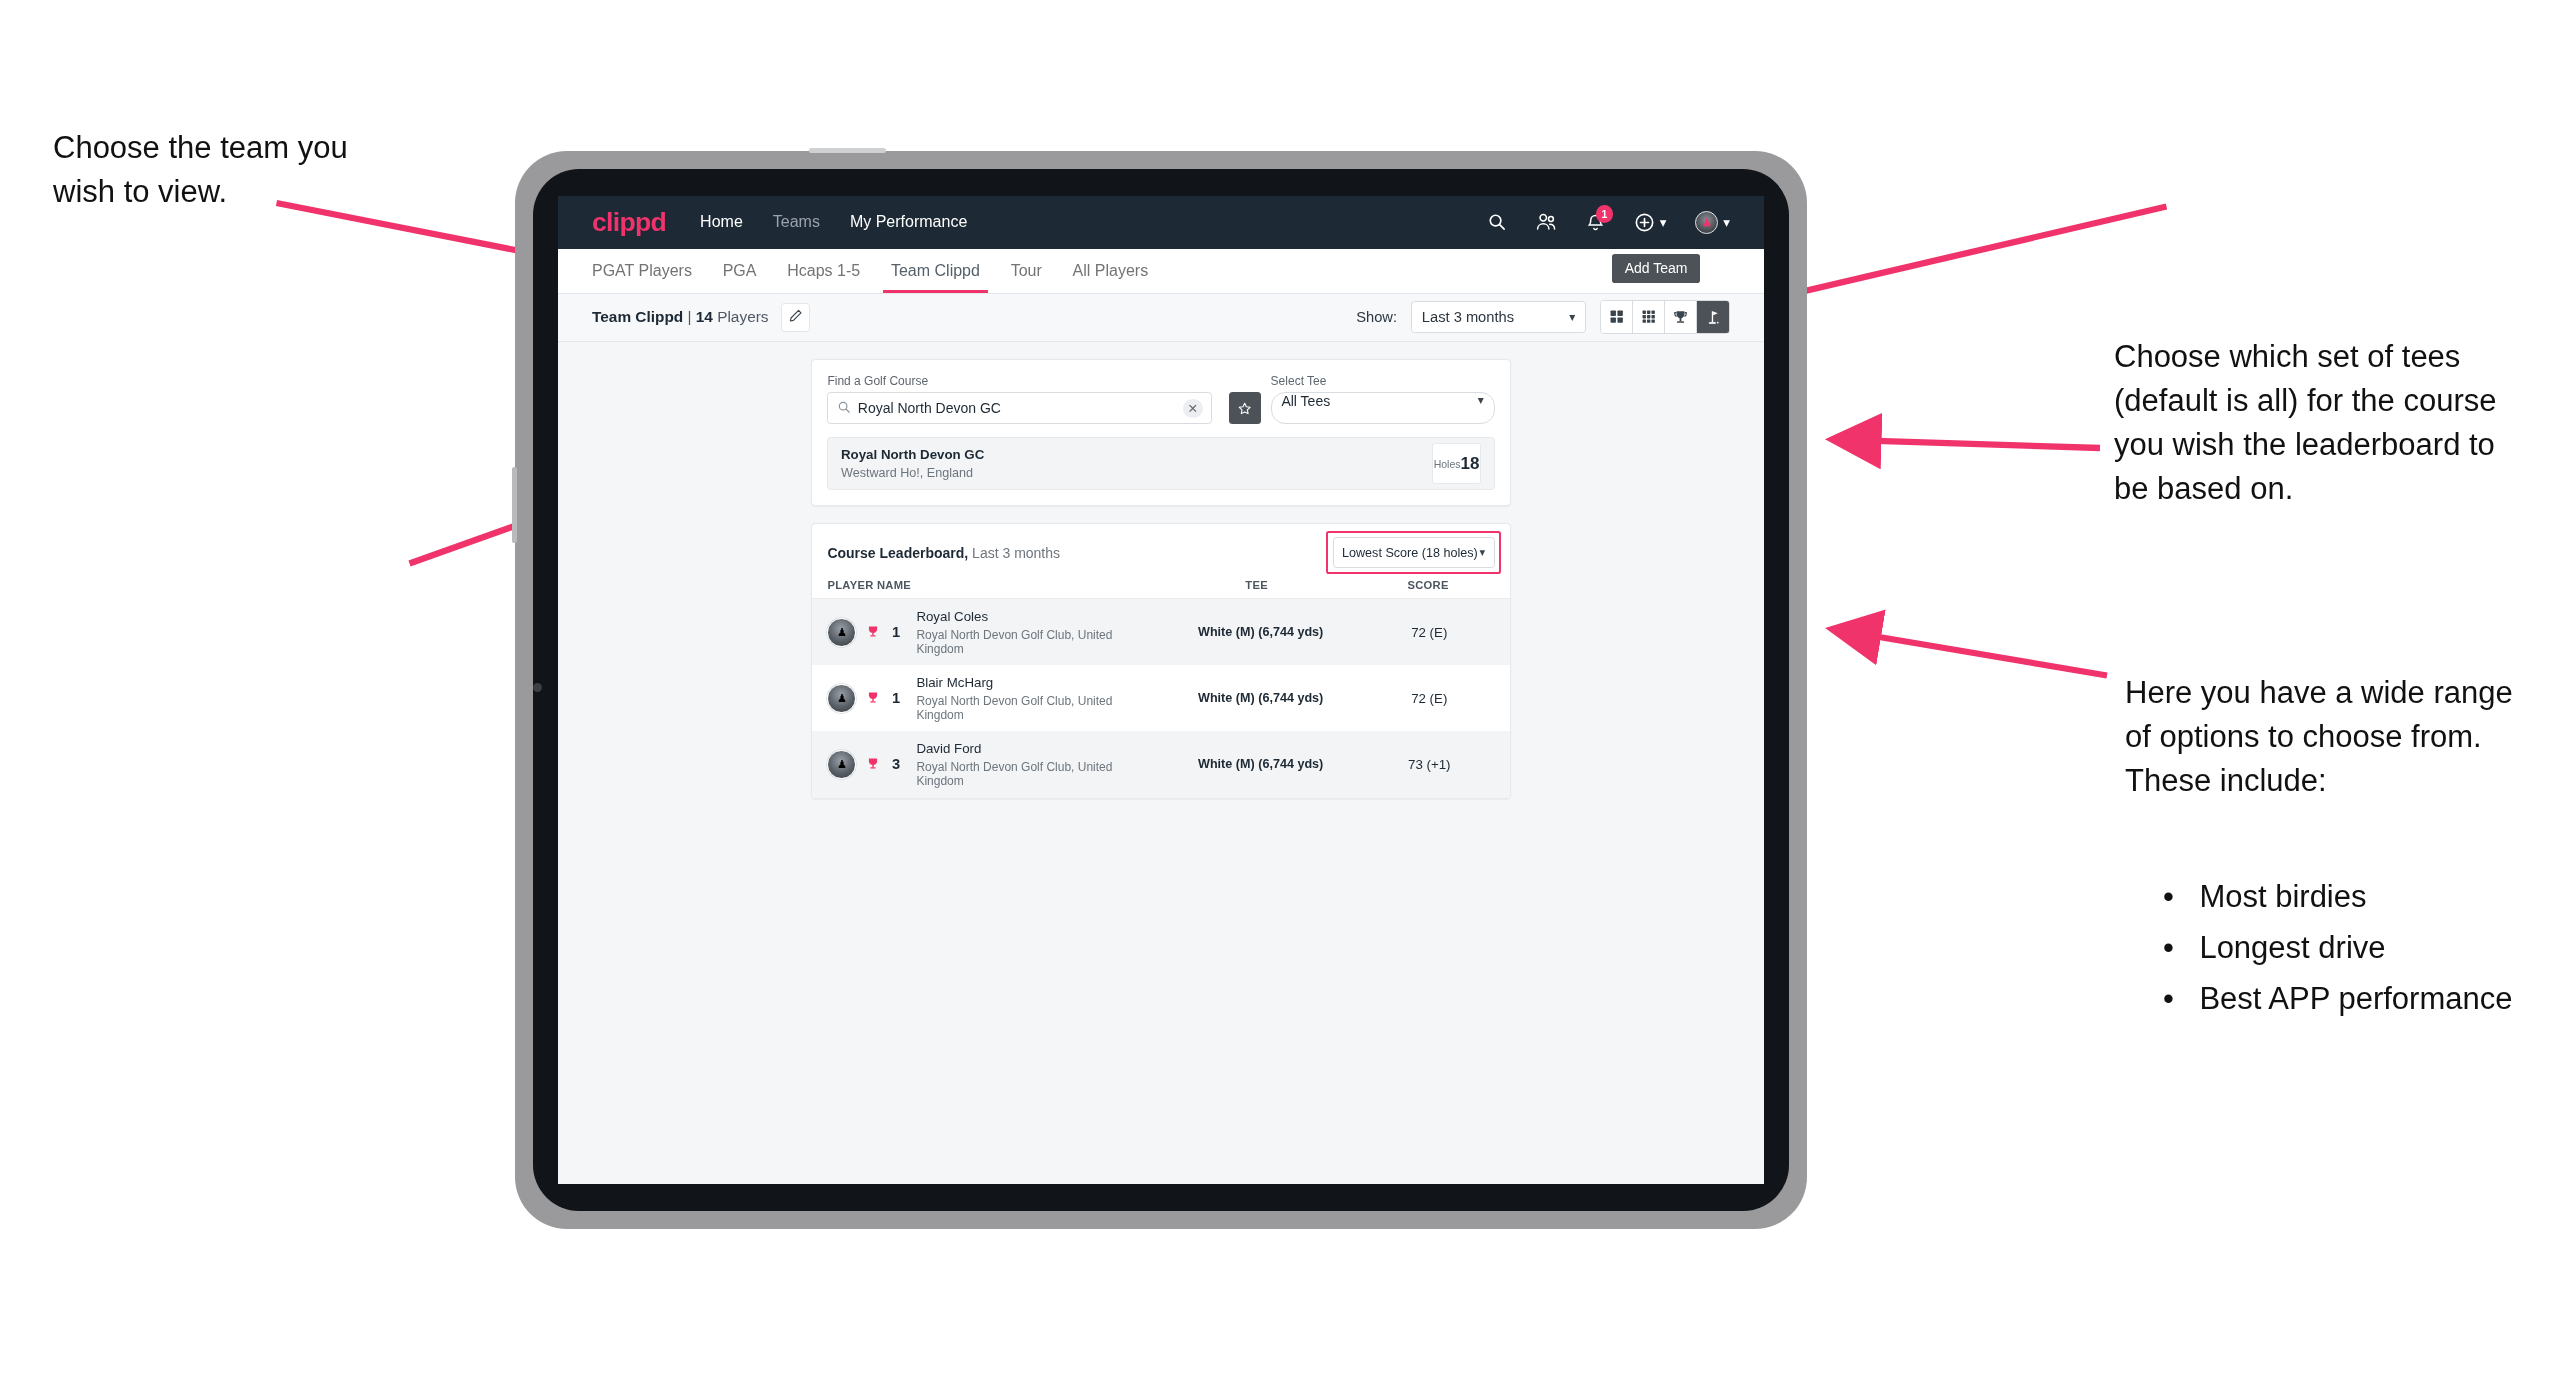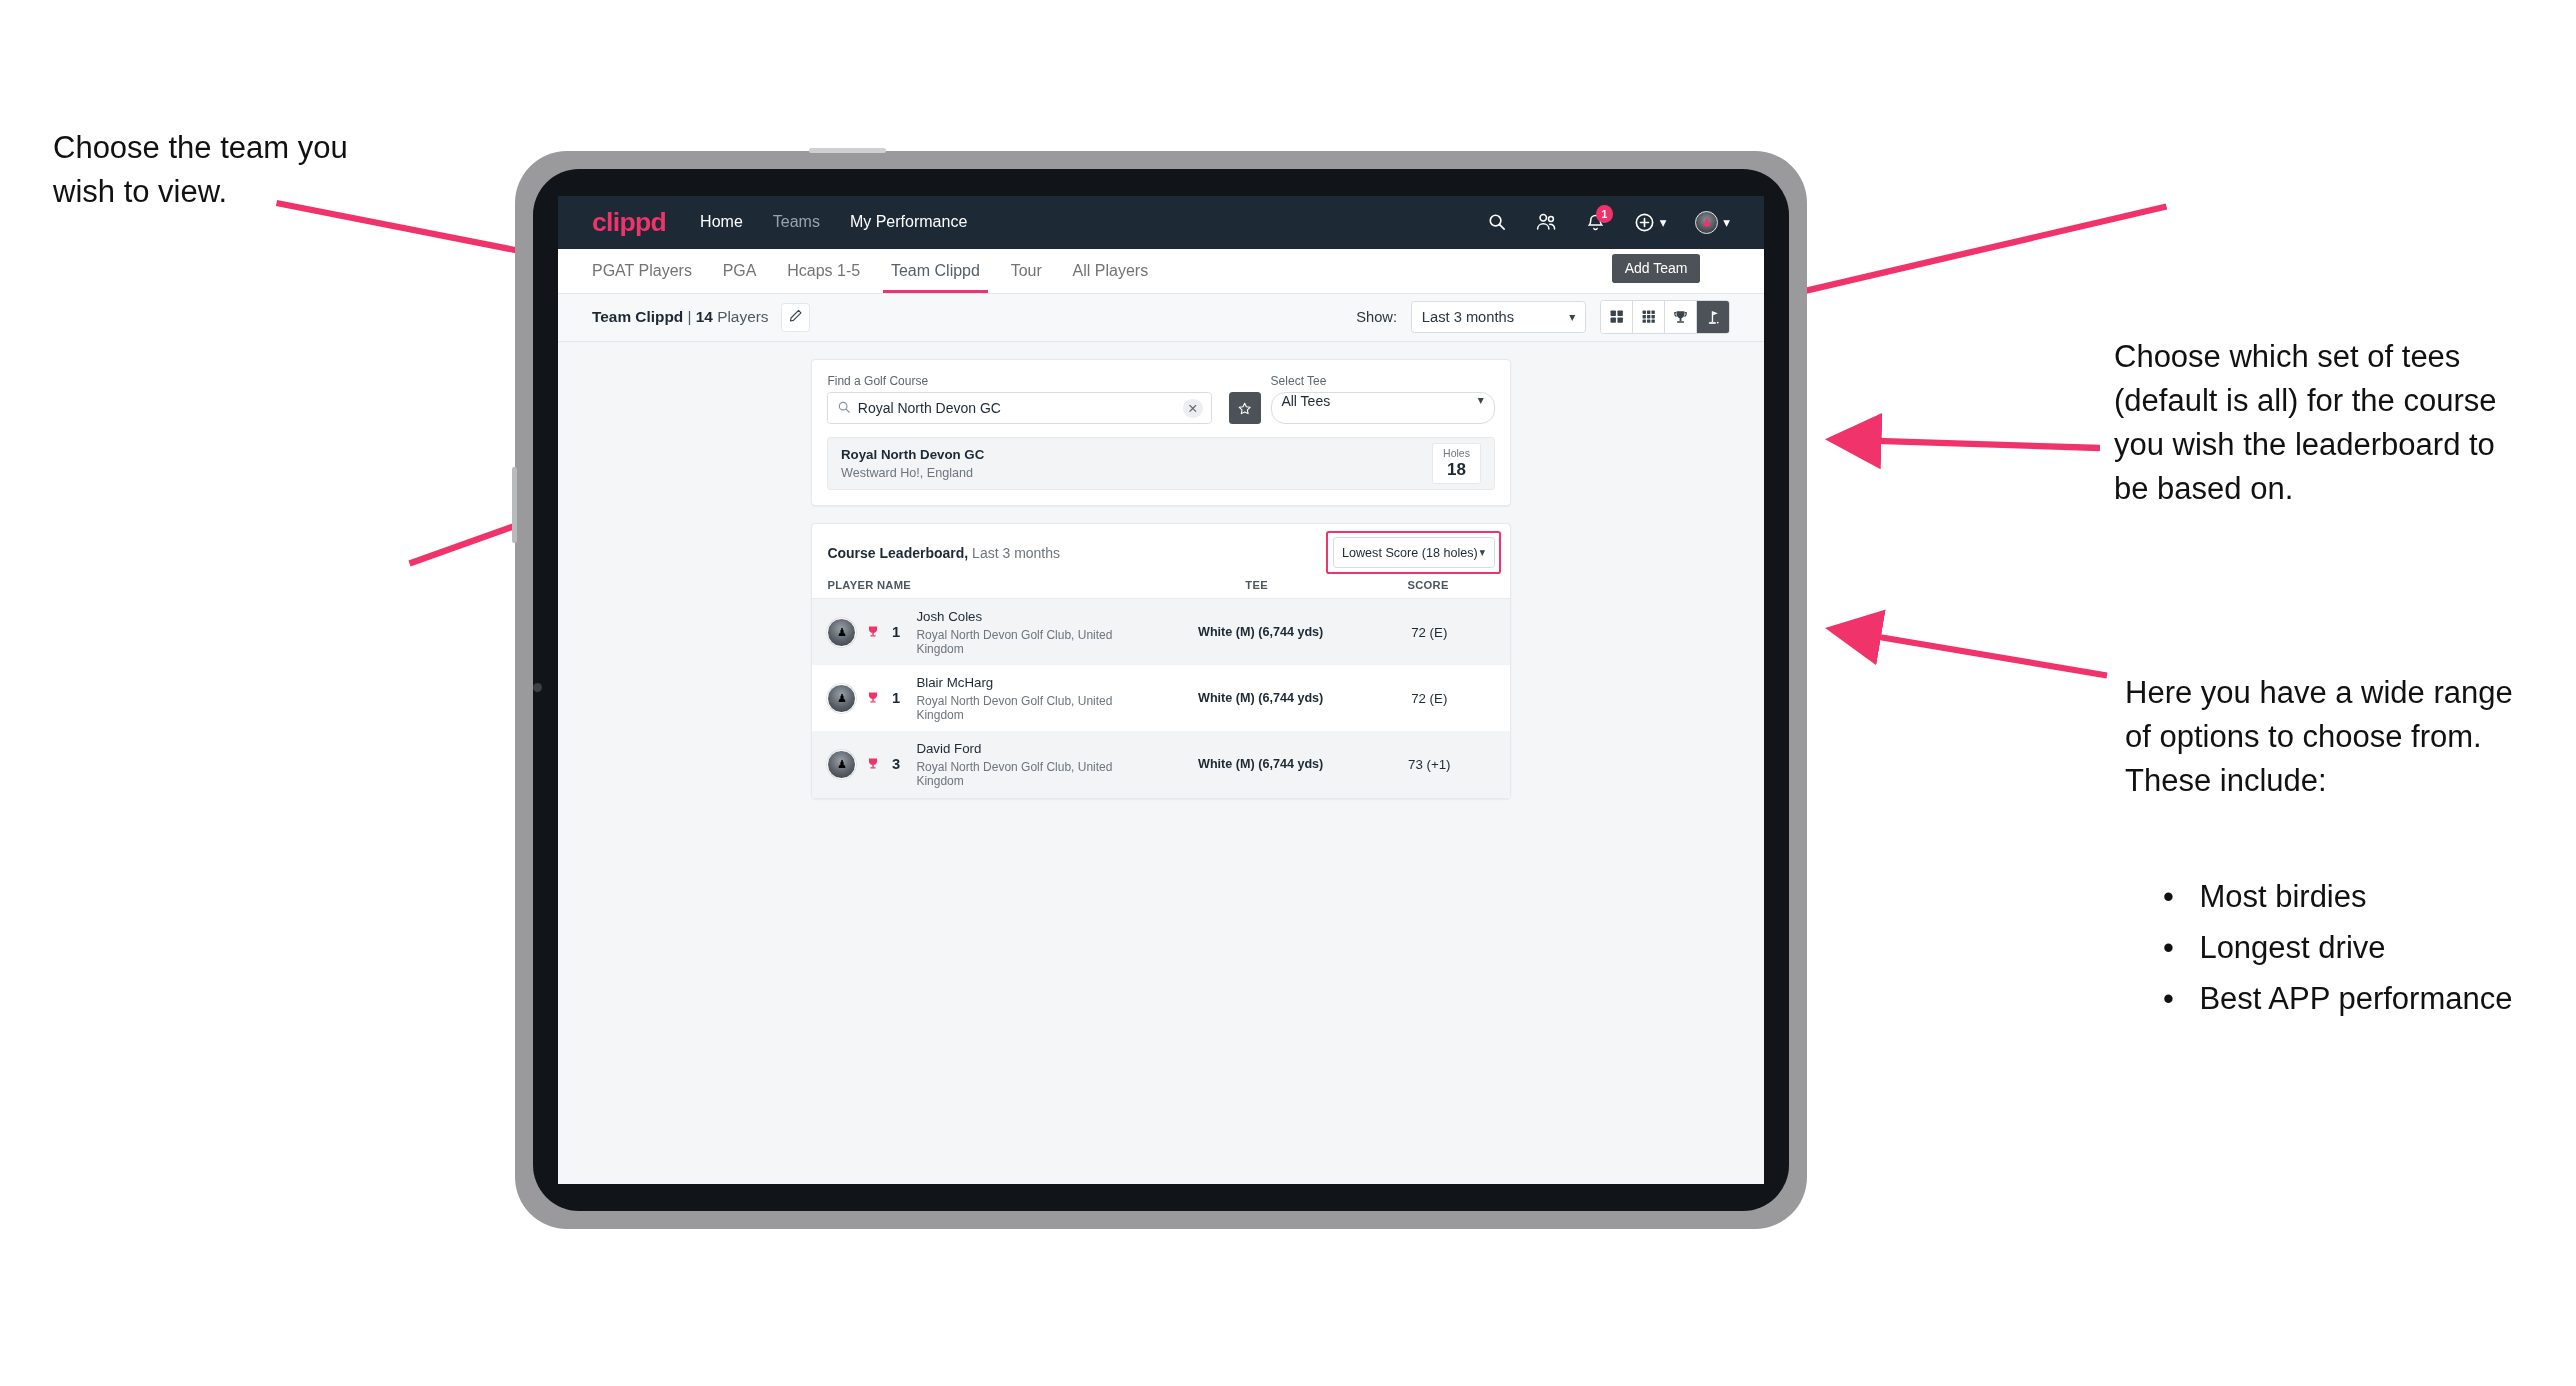--- a/index.html
+++ b/index.html
@@ -176,21 +176,21 @@
 
   .course-row {
     margin-top: 12.6px; background: #f2f4f6; border: 0.7px solid #e6e9ec; border-radius: 3.5px;
     height: 53px; display: flex; align-items: center; padding: 0 12.6px;
   }
   .course-name { font-size: 13.3px; font-weight: 700; color: #1d2934; }
   .course-loc { font-size: 12.6px; color: #6d757d; margin-top: 3.5px; }
   .holes-badge {
     margin-left: auto; width: 49px; height: 41px; background: #ffffff;
     border: 0.7px solid #e6e9ec; border-radius: 2.8px;
-    display:flex; flex-direction:column; align-items:center; justify-content:center;
+    display:flex; flex-direction:row; align-items:center; justify-content:center;
   }
   .holes-badge .lbl { font-size: 10.5px; color: #6d757d; }
   .holes-badge .num { font-size: 17px; font-weight: 700; color:#1d2934; margin-top: 1.4px; }
 
   
   .lb-card { margin-top: 17px; }
   .lb-head { display:flex; align-items:center; padding: 12.6px 15.4px 11.2px 15.4px; }
   .lb-title { font-size: 14px; color: #1d2934; }
   .lb-title b { font-weight: 700; }
   .lb-title .muted { color: #6d757d; }
@@ -480,21 +480,21 @@
                   <span class="av">♟</span>
                   <span class="trophy-ic">
                     <svg width="14" height="15.4" viewBox="0 0 24 24" fill="#f0336a">
                       <path d="M5 3h14v4.8c0 3.6-3.1 6.4-7 6.4S5 11.4 5 7.8z"></path>
                       <rect x="10.8" y="14" width="2.4" height="4"></rect>
                       <rect x="7.4" y="18" width="9.2" height="2.1" rx=".7"></rect>
                     </svg>
                   </span>
                   <span class="rank">1</span>
                   <span class="pinfo">
-                    <span class="pname">Josh Coles</span>
+                    <span class="pname">Royal Coles</span>
                     <span class="pclub" style="display:block;">Royal North Devon Golf Club, United Kingdom</span>
                   </span>
                 </div>
                 <div class="tee-val">White (M) (6,744 yds)</div>
                 <div class="score-val">72 (E)</div>
               </div>
 
               <div class="lb-row">
                 <div class="who">
                   <span class="av">♟</span>

